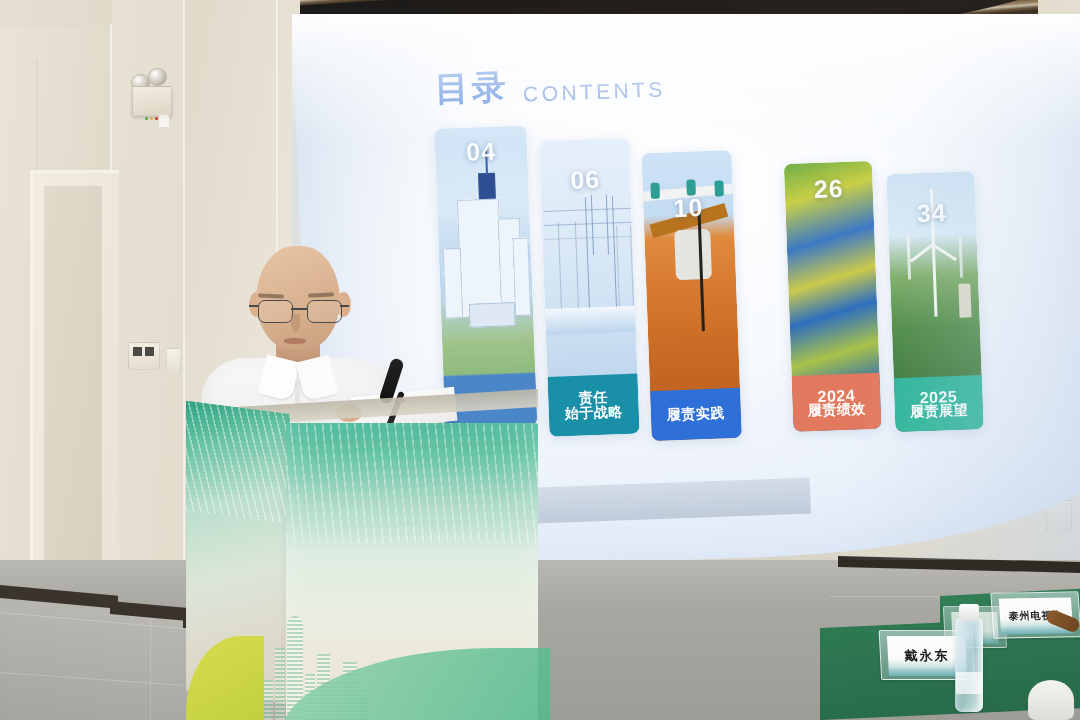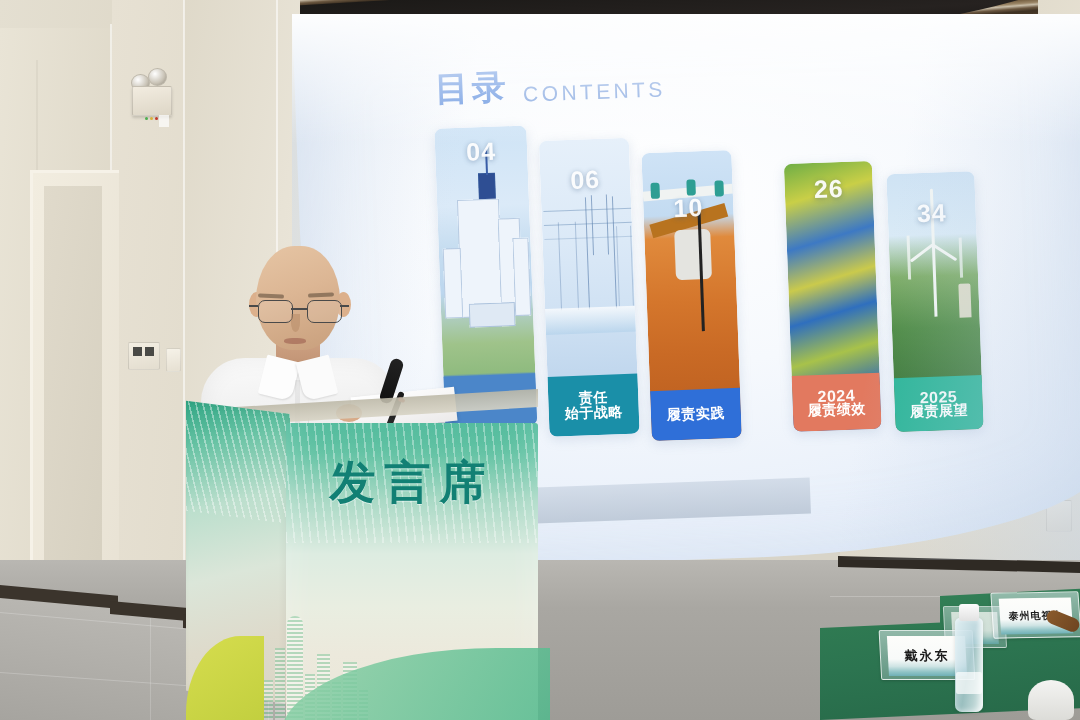--- a/index.html
+++ b/index.html
@@ -644,21 +644,20 @@
   <div class="mic-ring"></div>
   <div class="mic-head"></div>
   <div class="mic-base"></div>
 
   <div class="podium">
     <div class="podium-top"></div>
     <div class="podium-side"></div>
     <div class="podium-side-rays"></div>
     <div class="podium-front"></div>
     <div class="podium-rays"></div>
-    <div class="podium-text">发言席</div>
   </div>
 
   <div class="skyline">
     <div class="sky-bld" style="left:2px;width:10px;height:34px;"></div>
     <div class="sky-bld" style="left:14px;width:8px;height:52px;"></div>
     <div class="sky-bld" style="left:24px;width:12px;height:26px;"></div>
     <div class="sky-bld" style="left:38px;width:9px;height:60px;"></div>
     <div class="sky-bld" style="left:49px;width:14px;height:40px;"></div>
     <div class="sky-bld" style="left:65px;width:10px;height:72px;"></div>
     <div class="sky-bld" style="left:77px;width:16px;height:104px;border-radius:8px 8px 0 0;"></div>

